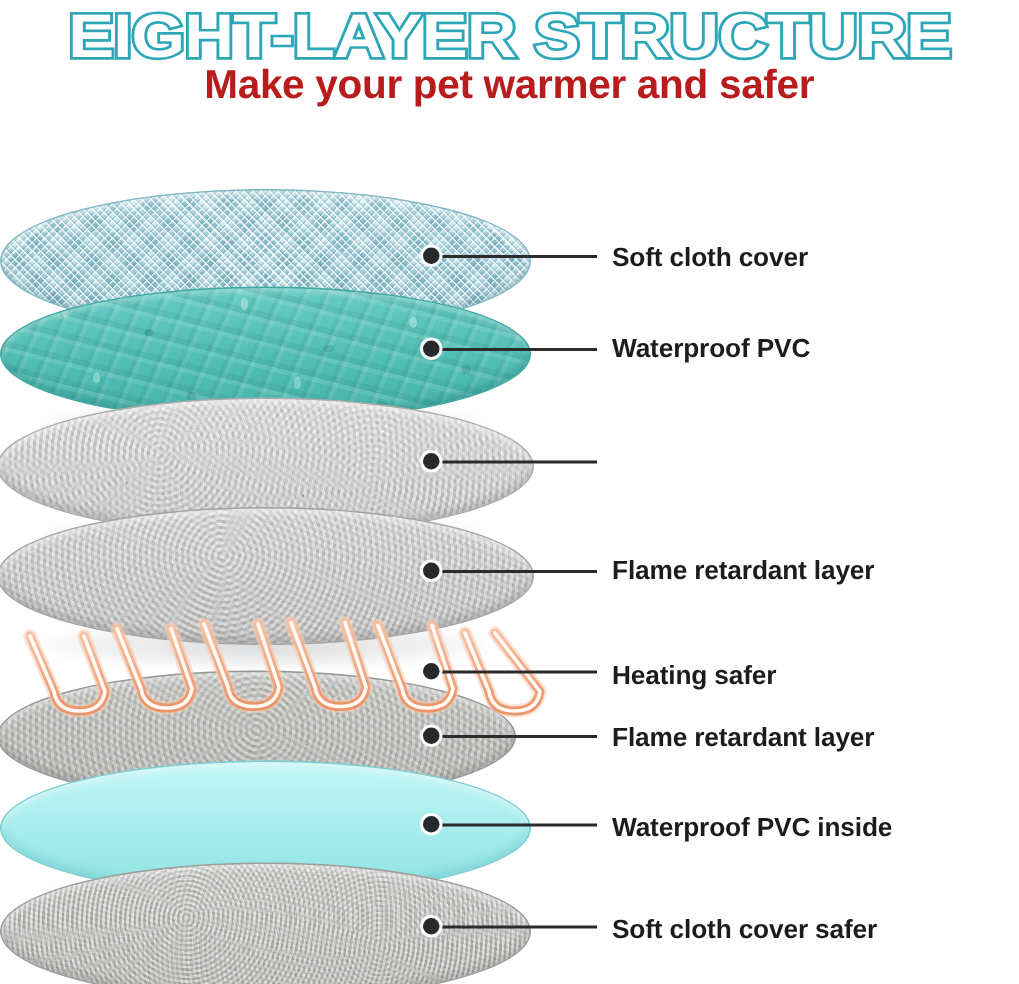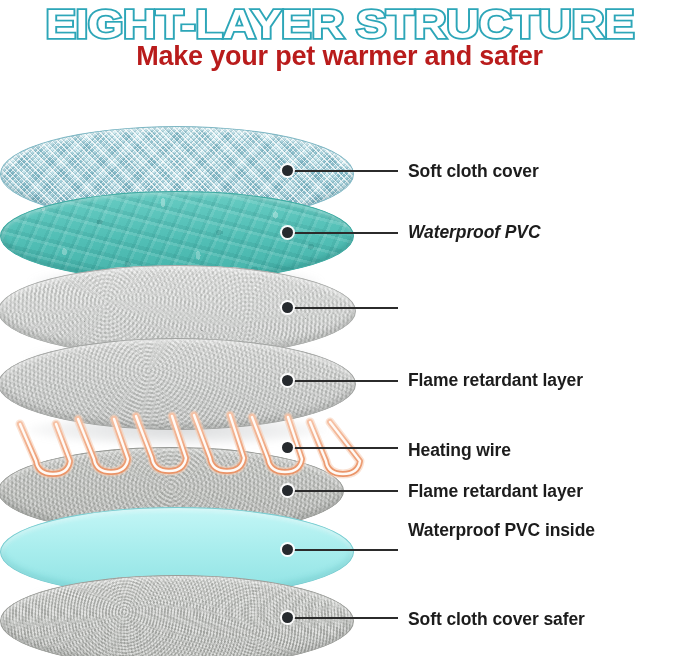--- a/index.html
+++ b/index.html
@@ -268,38 +268,38 @@
   <div class="layer tex-pvc-inside" style="left:0px; top:507px; width:352px; height:88px;"></div>
 
   <div class="layer tex-cloth-bottom" style="left:0px; top:575px; width:352px; height:90px;"></div>
 
   <div class="connector" style="left:292px; top:170px; width:106px;"></div>
   <div class="dot" style="left:282px; top:165px;"></div>
   <div class="label" style="left:408px; top:161px;">Soft cloth cover</div>
 
   <div class="connector" style="left:292px; top:232px; width:106px;"></div>
   <div class="dot" style="left:282px; top:227px;"></div>
-  <div class="label" style="left:408px; top:222px;font-style:italic;">Waterproof PVC</div>
+  <div class="label" style="left:408px; top:222px;">Waterproof PVC</div>
 
   <div class="connector" style="left:292px; top:307px; width:106px;"></div>
   <div class="dot" style="left:282px; top:302px;"></div>
 
   <div class="connector" style="left:292px; top:380px; width:106px;"></div>
   <div class="dot" style="left:282px; top:375px;"></div>
   <div class="label" style="left:408px; top:370px;">Flame retardant layer</div>
 
   <div class="connector" style="left:292px; top:447px; width:106px;"></div>
   <div class="dot" style="left:282px; top:442px;"></div>
-  <div class="label" style="left:408px; top:440px;">Heating wire</div>
+  <div class="label" style="left:408px; top:440px;">Heating safer</div>
 
   <div class="connector" style="left:292px; top:490px; width:106px;"></div>
   <div class="dot" style="left:282px; top:485px;"></div>
   <div class="label" style="left:408px; top:481px;">Flame retardant layer</div>
 
   <div class="connector" style="left:292px; top:549px; width:106px;"></div>
   <div class="dot" style="left:282px; top:544px;"></div>
-  <div class="label" style="left:408px; top:520px;">Waterproof PVC inside</div>
+  <div class="label" style="left:408px; top:541px;">Waterproof PVC inside</div>
 
   <div class="connector" style="left:292px; top:617px; width:106px;"></div>
   <div class="dot" style="left:282px; top:612px;"></div>
   <div class="label" style="left:408px; top:609px;">Soft cloth cover safer</div>
 
 </div>
 
 </body></html>

